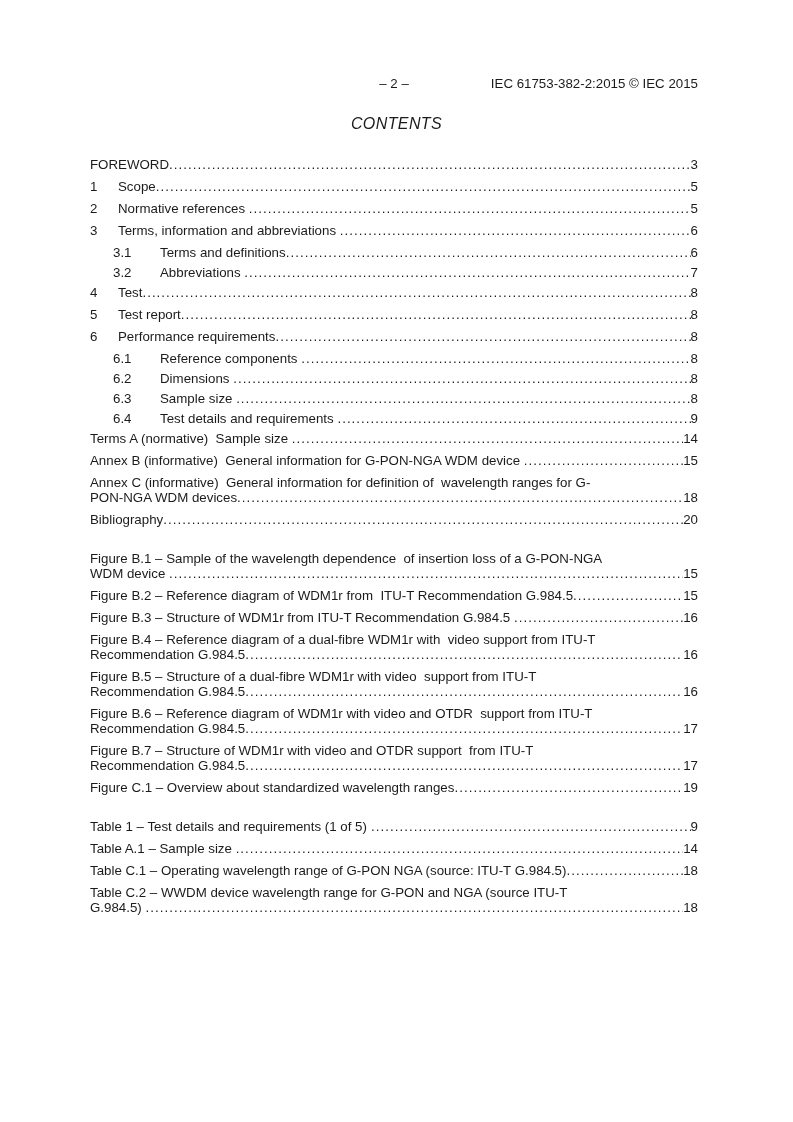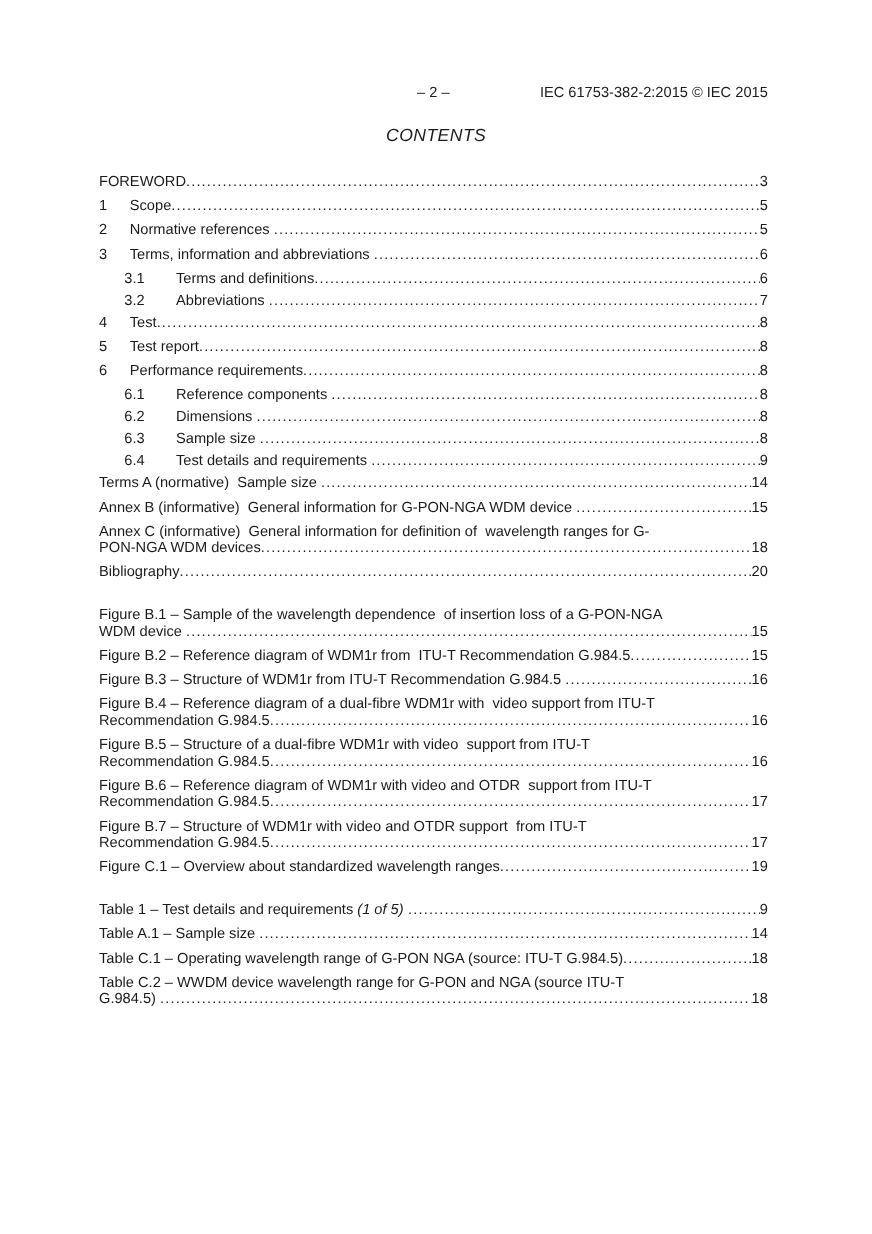--- a/index.html
+++ b/index.html
@@ -41,21 +41,21 @@
   }
   .toc-group + .toc-group { margin-top: 24px; }
   .entry { margin-bottom: 7px; }
   .entry.lvl2 { margin-bottom: 5px; padding-left: 23px; }
   .cont-line { white-space: pre; }
   .last-line { display: flex; align-items: baseline; }
   .num { flex: none; white-space: pre; }
   .lvl1 > .last-line > .num { width: 28px; }
   .lvl2 > .last-line > .num { width: 47px; }
   .txt { flex: none; white-space: pre; }
-  .it { flex: none; font-style: italic; white-space: pre; padding-right: 4px; text-align: right; }
+  .it { flex: none; white-space: pre; padding-right: 4px; text-align: right; }
   .leader {
     flex: 1 1 auto;
     overflow: hidden;
     white-space: nowrap;
     min-width: 6px;
   }
   .leader::after {
     content: "..................................................................................................................................................................................";
     letter-spacing: 1.05px;
   }

